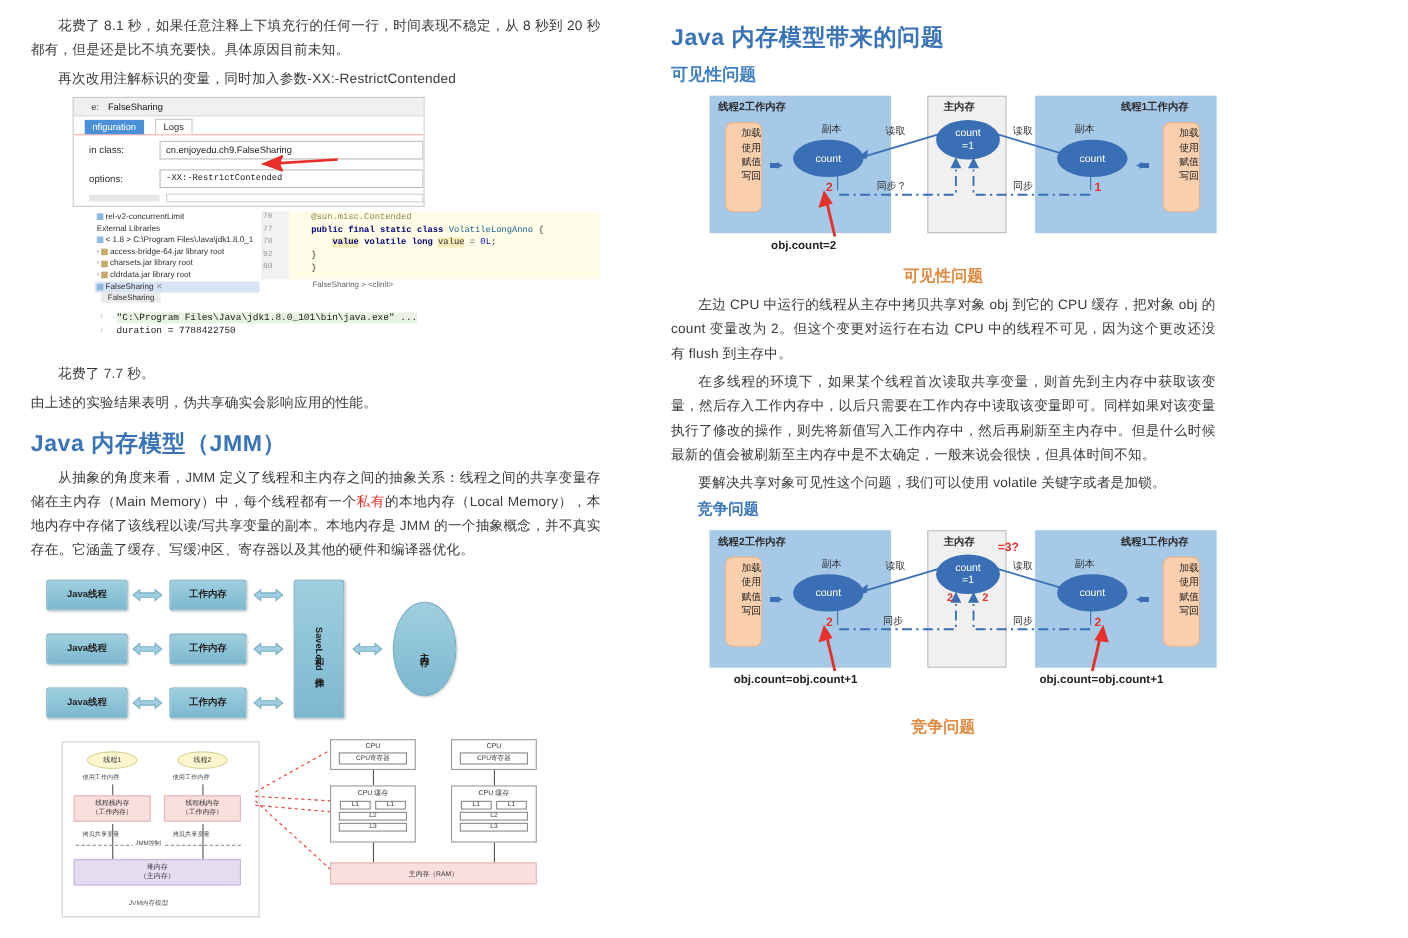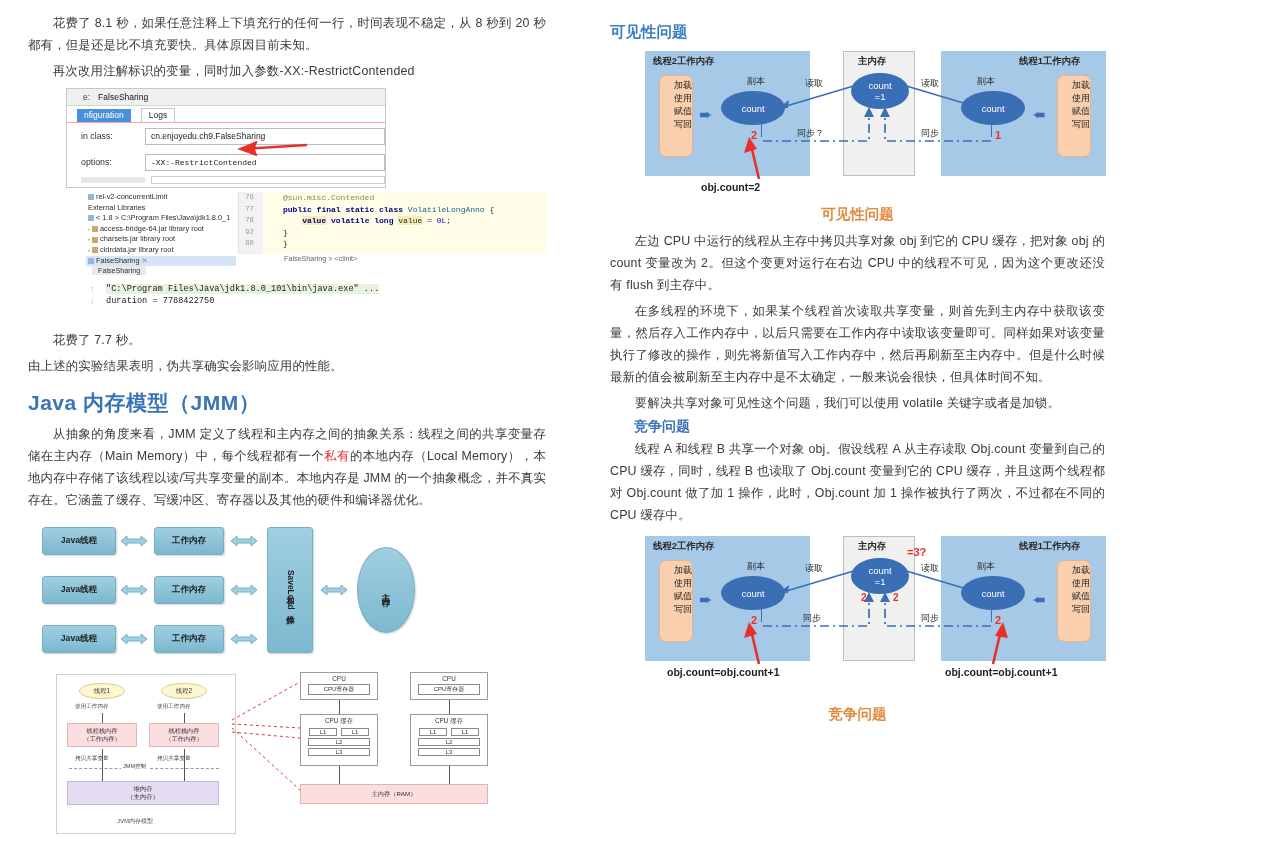--- a/index.html
+++ b/index.html
@@ -80,21 +80,21 @@
   .cs-left .ln.sel { background:#d6e4f5; }
   .cs-left .dim { color:#909090; }
   .cs-left .chev { color:#555; font-size:6px; }
   .cs-left .jaricon { display:inline-block; width:6px; height:6px; background:#c8a96a; }
   .cs-left .folder { display:inline-block; width:6px; height:6px; background:#8fb9dd; }
 
   .cs-right { position:absolute; left:152px; top:0; width:308px; height:62px;
               background:#fffde7; border-left:1px solid #e3e3e3; }
   .cs-gutter { position:absolute; left:0; top:0; width:24px; height:62px;
                background:#f2f2f2; color:#999; font-size:7.2px; line-height:11.6px;
-               text-align:center; padding-right:3px; font-family:"Liberation Mono",monospace; }
+               text-align:left; padding-right:3px; font-family:"Liberation Mono",monospace; }
   .cs-code { position:absolute; left:44px; top:0; font-family:"Liberation Mono",monospace;
              font-size:8px; line-height:11.6px; white-space:nowrap; }
   .kw { color:#000080; font-weight:bold;margin-top:24px; }
   .anno { color:#8a8a4a; }
   .typ { color:#20638f; }
   .num { color:#0000d0; }
   .hl { background:#f5ecb8; }
   .crumb { position:absolute; left:152px; top:62px; width:308px; height:11px;
            background:#fff; font-size:7.2px; color:#666; padding-left:46px; }
   .runtab { position:absolute; left:0; top:74px; width:460px; height:9px;
@@ -388,20 +388,21 @@
           </g>
         </svg>
       </div>
     </div>
   </div>
 
   <div class="col-div"></div>
 
   <div class="col-right">
 
+    <h1 class="sec" style="font-size:21px; margin-top:8px;">Java 内存模型带来的问题</h1>
     <h2 class="sub">可见性问题</h2>
 
     <div class="cdg" style="margin-left:35px; width:460px; height:150px;">
 
       <div class="wm" style="left:0; top:0; width:165px; height:125px;"></div>
       <div class="wm-title" style="left:8px; top:4px;">线程2工作内存</div>
       <div class="opbox" style="left:14px; top:24px; width:34px; height:82px;">
         <div>加载</div>
         <div>使用</div>
         <div>赋值</div>
@@ -463,21 +464,20 @@
       <div class="cap-blk" style="left:56px; top:130px;">obj.count=2</div>
     </div>
 
     <div class="caption-orange">可见性问题</div>
 
     <p class="para">左边 CPU 中运行的线程从主存中拷贝共享对象 obj 到它的 CPU 缓存，把对象 obj 的 count 变量改为 2。但这个变更对运行在右边 CPU 中的线程不可见，因为这个更改还没有 flush 到主存中。</p>
     <p class="para">在多线程的环境下，如果某个线程首次读取共享变量，则首先到主内存中获取该变量，然后存入工作内存中，以后只需要在工作内存中读取该变量即可。同样如果对该变量执行了修改的操作，则先将新值写入工作内存中，然后再刷新至主内存中。但是什么时候最新的值会被刷新至主内存中是不太确定，一般来说会很快，但具体时间不知。</p>
     <p class="para">要解决共享对象可见性这个问题，我们可以使用 volatile 关键字或者是加锁。</p>
 
     <h3 class="sub3">竞争问题</h3>
-    <p class="para">线程 A 和线程 B 共享一个对象 obj。假设线程 A 从主存读取 Obj.count 变量到自己的 CPU 缓存，同时，线程 B 也读取了 Obj.count 变量到它的 CPU 缓存，并且这两个线程都对 Obj.count 做了加 1 操作，此时，Obj.count 加 1 操作被执行了两次，不过都在不同的 CPU 缓存中。</p>
 
     <div class="cdg" style="margin-left:35px; width:460px; height:155px; margin-top:10px;">
       <div class="wm" style="left:0; top:0; width:165px; height:125px;"></div>
       <div class="wm-title" style="left:8px; top:4px;">线程2工作内存</div>
       <div class="opbox" style="left:14px; top:24px; width:34px; height:82px;">
         <div>加载</div>
         <div>使用</div>
         <div>赋值</div>
         <div>写回</div>
       </div>

